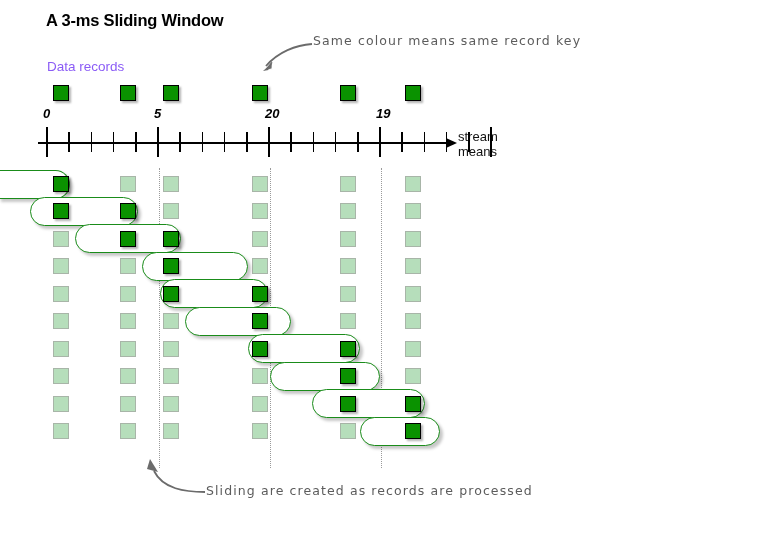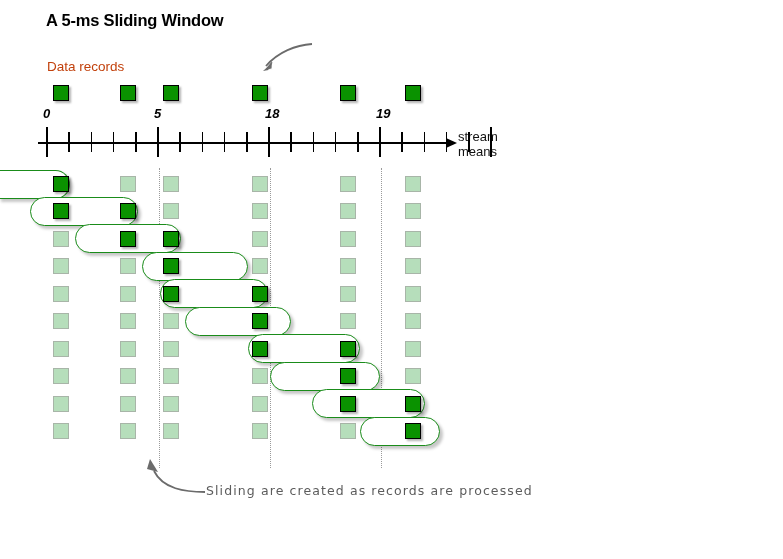--- a/index.html
+++ b/index.html
@@ -5,21 +5,21 @@
   html,body{margin:0;padding:0;background:#ffffff;}
   body{width:783px;height:559px;position:relative;overflow:hidden;
        font-family:"Liberation Sans","DejaVu Sans",sans-serif;color:#000;}
   #stage{position:absolute;left:0;top:0;width:783px;height:559px;}
 
   
   #title{position:absolute;left:46px;top:11px;font-size:16.5px;font-weight:bold;
          letter-spacing:-0.2px;color:#000;white-space:nowrap;}
 
   
-  #records-label{position:absolute;left:47px;top:59px;font-size:13.5px;color:#c2410c;
+  #records-label{position:absolute;left:47px;top:59px;font-size:13.5px;color:#8b5cf6;
                  white-space:nowrap;}
 
   
   .handnote{position:absolute;font-family:"DejaVu Sans",sans-serif;font-size:12.5px;
             color:#5c5c5c;letter-spacing:1.1px;white-space:nowrap;
             font-style:normal;}
   #note-top{left:313px;top:33px;}
   #note-bottom{left:206px;top:483px;}
 
   
@@ -48,24 +48,25 @@
   .win{position:absolute;box-sizing:border-box;height:29px;
        border:1.7px solid #1a8c1a;border-radius:15px;background:#ffffff;
        box-shadow:3px 3px 3px rgba(0,0,0,0.22);}
   .win.clip-left{border-top-left-radius:0;border-bottom-left-radius:0;border-left:none;}
 </style>
 </head>
 <body>
 
 <div id="stage">
 
-  <div id="title">A 5-ms Sliding Window</div>
+  <div id="title">A 3-ms Sliding Window</div>
 
   <div id="records-label">Data records</div>
 
+  <div class="handnote" id="note-top">Same colour means same record key</div>
   <div class="handnote" id="note-bottom">Sliding are created as records are processed</div>
 
   <svg class="overlay" viewBox="0 0 783 559">
 
     <path d="M 312 44 C 296 45, 278 52, 266 66" fill="none" stroke="#6b6b6b" stroke-width="1.8"></path>
     <polygon points="263,71 273,62 268,70 274,69" fill="#6b6b6b"></polygon>
     <path d="M 265 70 L 272 61 L 271.5 68.5 Z" fill="#6b6b6b"></path>
 
     <path d="M 205 492 C 185 492, 163 489, 154 471" fill="none" stroke="#6b6b6b" stroke-width="1.8"></path>
     <polygon points="150,459 158,472 147,469" fill="#6b6b6b"></polygon>
@@ -171,21 +172,21 @@
       <div class="tick minor" style="left: 90.6px; top: 132px;"></div>
       <div class="tick minor" style="left: 112.8px; top: 132px;"></div>
       <div class="tick minor" style="left: 135px; top: 132px;"></div>
       <div class="tick major" style="left: 156.7px; top: 127px;"></div>
       <div class="tick-label" style="left: 154px; top: 106px;">5</div>
       <div class="tick minor" style="left: 179.4px; top: 132px;"></div>
       <div class="tick minor" style="left: 201.6px; top: 132px;"></div>
       <div class="tick minor" style="left: 223.8px; top: 132px;"></div>
       <div class="tick minor" style="left: 246px; top: 132px;"></div>
       <div class="tick major" style="left: 267.7px; top: 127px;"></div>
-      <div class="tick-label" style="left: 265px; top: 106px;">18</div>
+      <div class="tick-label" style="left: 265px; top: 106px;">20</div>
       <div class="tick minor" style="left: 290.4px; top: 132px;"></div>
       <div class="tick minor" style="left: 312.6px; top: 132px;"></div>
       <div class="tick minor" style="left: 334.8px; top: 132px;"></div>
       <div class="tick minor" style="left: 357px; top: 132px;"></div>
       <div class="tick major" style="left: 378.7px; top: 127px;"></div>
       <div class="tick-label" style="left: 376px; top: 106px;">19</div>
       <div class="tick minor" style="left: 401.4px; top: 132px;"></div>
       <div class="tick minor" style="left: 423.6px; top: 132px;"></div>
       <div class="tick minor" style="left: 445.8px; top: 132px;"></div>
       <div class="tick minor" style="left: 468px; top: 132px;"></div>

